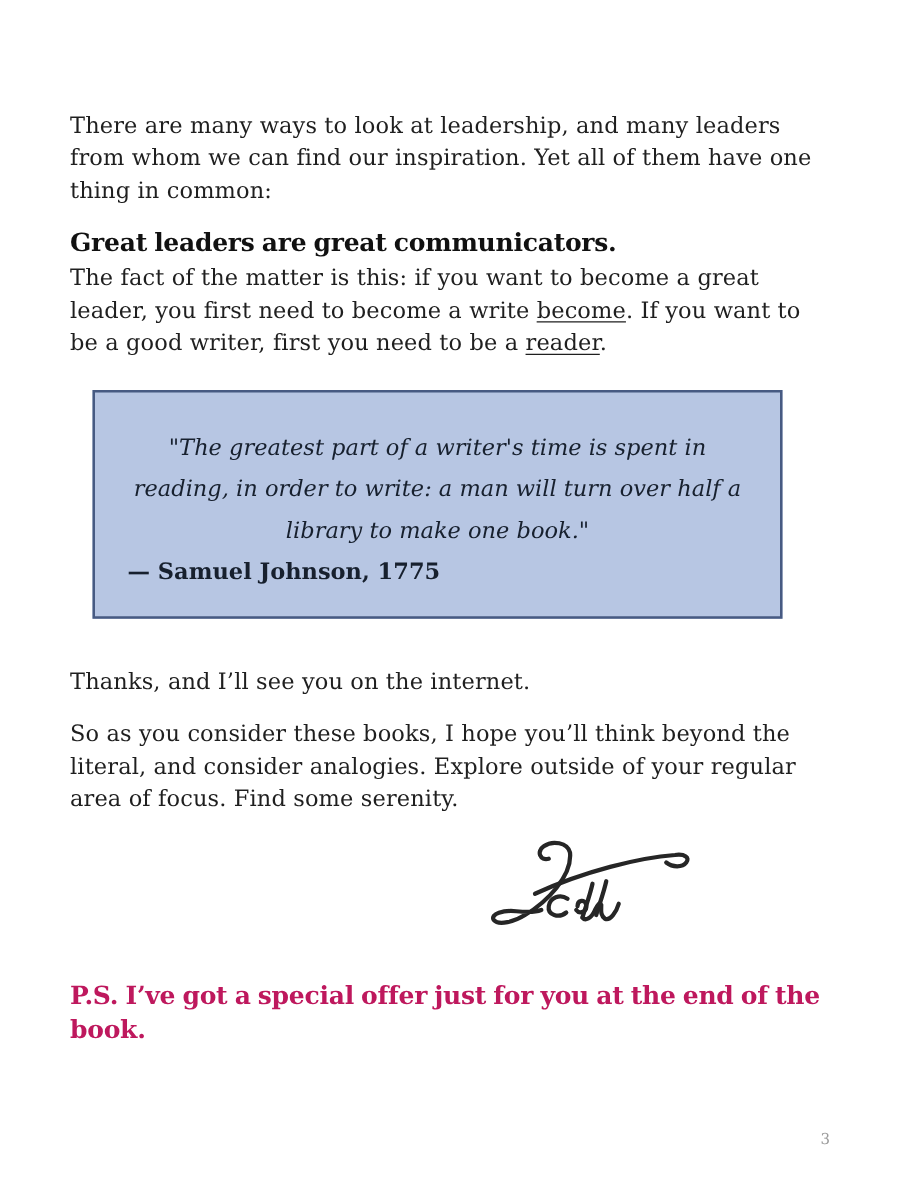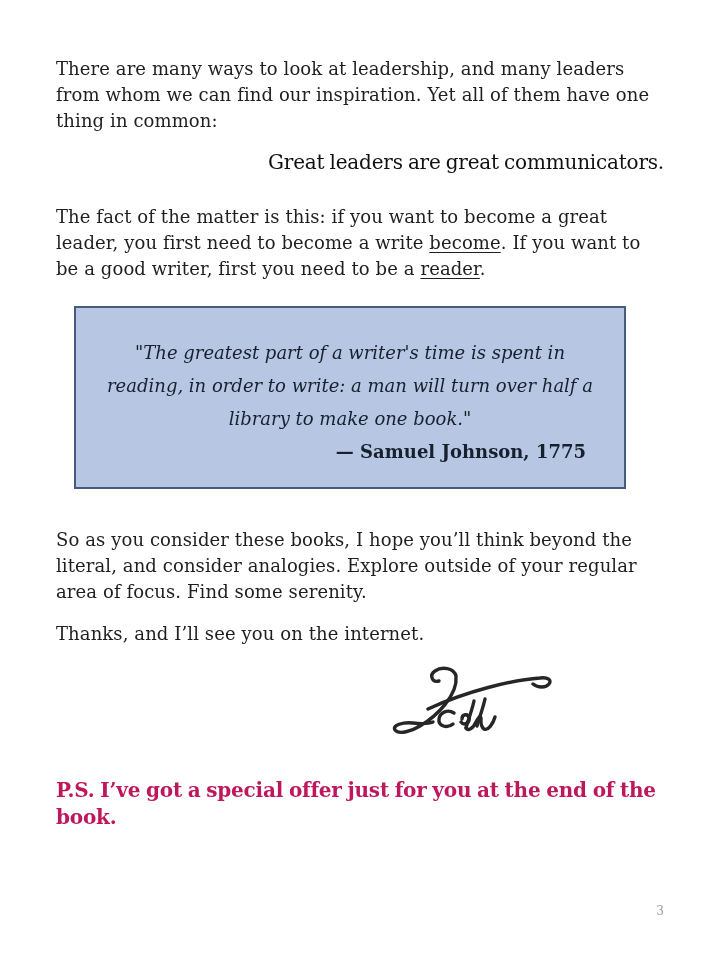--- a/index.html
+++ b/index.html
@@ -16,33 +16,33 @@
     font-family:"DejaVu Serif","Liberation Serif",serif;
     color:var(--body-text,#1f1f1f);
   }
   .page{
     position:relative;
     width:720px;height:960px;
     overflow:hidden;
     background:#ffffff;
   }
   .content{
-    padding:56px 56px 0 56px;
+    padding:88px 56px 0 56px;
   }
   p.body{
     font-size:18px;
     line-height:26px;
     margin:0 0 16px 0;
     letter-spacing:0.1px;
   }
   .heading{
     font-size:20px;
-    font-weight:normal;
-    text-align:right;
-    margin:6px 0 30px 0;
+    font-weight:bold;
+    text-align:left;
+    margin:6px 0 4px 0;
     letter-spacing:-0.2px;
     word-spacing:-1px;
     color:#111;
   }
   .uword{text-decoration:underline;text-underline-offset:3px;}
   .quote-box{
     width:552px;
     margin:24px 0 38px 18px;
     background:var(--quote-bg,#b7c6e3);
     border:2px solid var(--quote-border,#475a82);
@@ -52,21 +52,20 @@
     font-style:italic;
     font-size:18px;
     line-height:33px;
     text-align:center;
     color:#17202e;
   }
   .quote-attribution{
     font-weight:bold;
     font-size:18px;
     line-height:27px;
-    text-align:right;
     padding-right:12px;
     margin-top:3px;
     color:#17202e;
   }
   .thanks{
     margin-top:24px;
     margin-bottom:0;
   }
   .signature-wrap{
     margin:6px 0 0 326px;
@@ -102,23 +101,23 @@
     <div class="heading">Great leaders are great communicators.</div>
 
 
     <p class="body"><span>The fact of the matter is this: if you want to become a great leader, you first need to become a write </span><span class="uword">become</span><span>. If you want to be a good writer, first you need to be a </span><span class="uword">reader</span><span>.</span></p>
 
     <div class="quote-box">
       <div class="quote-text">"The greatest part of a writer's time is spent in reading, in order to write: a man will turn over half a library to make one book."</div>
       <div class="quote-attribution">— Samuel Johnson, 1775</div>
     </div>
 
+    <p class="body thanks">Thanks, and I’ll see you on the internet.</p>
+
     <p class="body">So as you consider these books, I hope you’ll think beyond the literal, and consider analogies. Explore outside of your regular area of focus. Find some serenity.</p>
-
-    <p class="body thanks">Thanks, and I’ll see you on the internet.</p>
 
     <div class="signature-wrap">
       <svg width="210" height="92" viewBox="0 0 210 92" fill="none" aria-label="Scott signature">
         <g stroke="#262626" stroke-width="3.4" stroke-linecap="round" stroke-linejoin="round" fill="none">
 
           <path d="M 57,18 C 50,20 47,12 53,8 C 60,3 72,5 74,13 C 76,32 55,53 38,63 C 30,68 17,72 13,67 C 10,62 21,59 31,60 C 40,61 46,61 51,59"></path>
 
           <path d="M 46,46 C 85,28 130,17 158,15 C 166,14 170,17 167,21 C 164,25 156,25 151,21"></path>
 
           <path d="M 72,50 C 66,46 58,49 57,56 C 56,63 65,66 71,61"></path>

